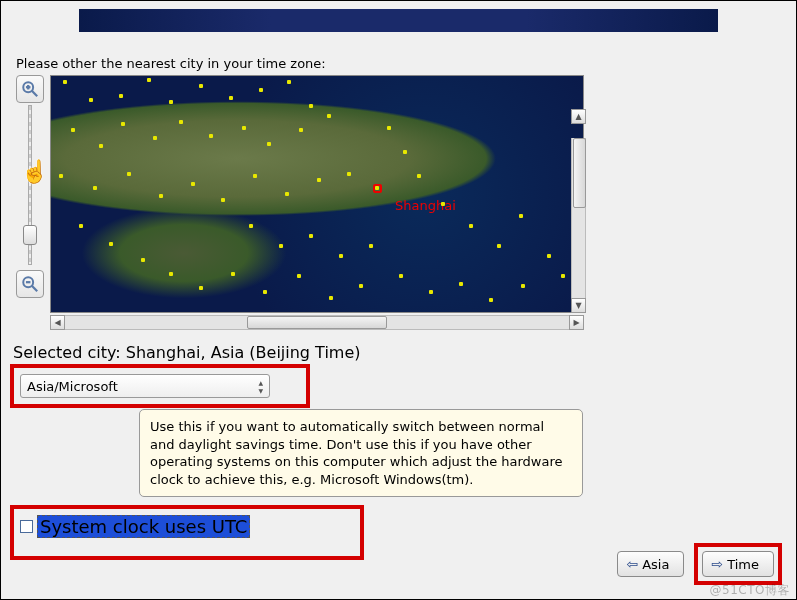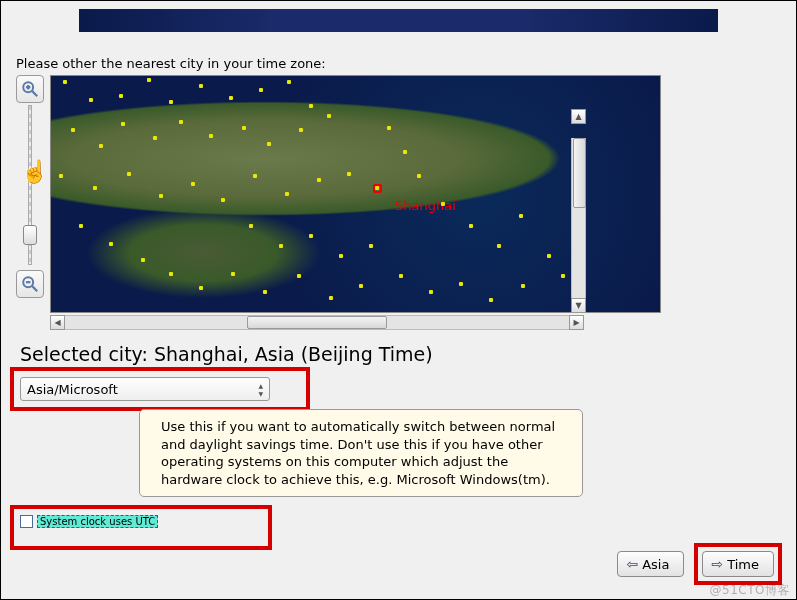--- a/index.html
+++ b/index.html
@@ -48,21 +48,21 @@
       position:absolute; left:12px; top:30px; width:4px; height:160px;
       background: repeating-linear-gradient(#ccc,#ccc 4px,#eee 4px,#eee 8px);
       border:1px solid #aaa;
     }
     .vslider-handle {
       position:absolute; left:7px; top:150px; width:14px; height:20px;
       background: linear-gradient(#fff,#ddd);
       border:1px solid #888; border-radius:3px;
     }
     .map-viewport {
-      position:absolute; left:34px; top:0; width:611px; height:238px;
+      position:absolute; left:34px; top:0; width:534px; height:238px;
       border:1px solid #888;
     }
     .map-bg {
       width:100%; height:100%;
       background:
         radial-gradient(ellipse 180% 90% at 35% 35%, #6b7a4a 0%, #5a6a3a 18%, #3a5a2a 26%, transparent 27%),
         radial-gradient(ellipse 60% 60% at 25% 75%, #4a5a35 0%, #3a5a2a 20%, transparent 32%),
         radial-gradient(circle at 70% 50%, #0a2a5a 0%, #0a1a4a 50%),
         #0a1a4a;
       position:relative; overflow:hidden;
@@ -94,47 +94,47 @@
       width:15px;height:15px;background:linear-gradient(#fff,#ddd);border:1px solid #999;flex:0 0 15px;
       display:flex;align-items:center;justify-content:center;font-size:8px;color:#555;
     }
     .hscrollbar .track { flex:1;height:15px;background:#e4e4e4;border-top:1px solid #bbb;border-bottom:1px solid #bbb;display:flex;align-items:center;justify-content:center; }
     .hscrollbar .thumb { height:13px;width:140px;background:linear-gradient(#f4f4f4,#d8d8d8);border:1px solid #999;border-radius:2px; }
     .cursor-hand {
       position:absolute; left:5px; top:84px; font-size:22px; pointer-events:none;
       text-shadow:0 0 2px #fff;
     }
     .selected-city {
-      margin:10px 0 2px 19px; font-size:19px;
+      margin:10px 0 2px 12px; font-size:16px;
     }
     .tz-box {
       margin-left:9px; padding:6px; border:4px solid #d40000; width:300px;
     }
     .combo {
       width:250px; height:24px; background:linear-gradient(#fff,#eee);
       border:1px solid #999; border-radius:3px; display:flex; align-items:center;
       padding:0 6px; justify-content:space-between; font-size:13px;
     }
     .spinner { display:flex; flex-direction:column; gap:1px; font-size:6px; color:#555; }
     .tooltip {
       position:absolute; left:138px; top:408px; width:444px;
       background:#fff8dc; border:1px solid #999; border-radius:5px;
-      padding:8px 21px; font-size:13px; line-height:1.35; color:#000;
+      padding:8px 10px; font-size:13px; line-height:1.35; color:#000;
       background:#fefce6;
     }
     .tooltip { background:#fffbe8; }
     .utc-box {
       position:absolute; left:9px; top:504px;
       border:4px solid #d40000; padding:6px 110px 18px 6px;
     }
     .utc-row { display:flex; align-items:center; gap:4px; }
     .chk {
       width:13px;height:13px;border:1px solid #4a6a9a;background:#fff;
     }
-    .utc-text { background:#5eead4; border:1px dashed #555; padding:0 2px; font-size:10px; }
+    .utc-text { background:#1d4ed8; border:1px dashed #555; padding:0 2px; font-size:18px; }
     .nav-row {
       position:absolute; right:14px; bottom:14px; display:flex; gap:10px; align-items:center;
     }
     .btn {
       height:26px; padding:0 14px 0 8px; background:linear-gradient(#fdfdfd,#e2e2e2);
       border:1px solid #8a8a8a; border-radius:4px; display:flex; align-items:center; gap:4px;
       font-size:13px;
     }
     .arrow-left, .arrow-right { font-size:14px; color:#2a4a8a; }
     .next-box {

